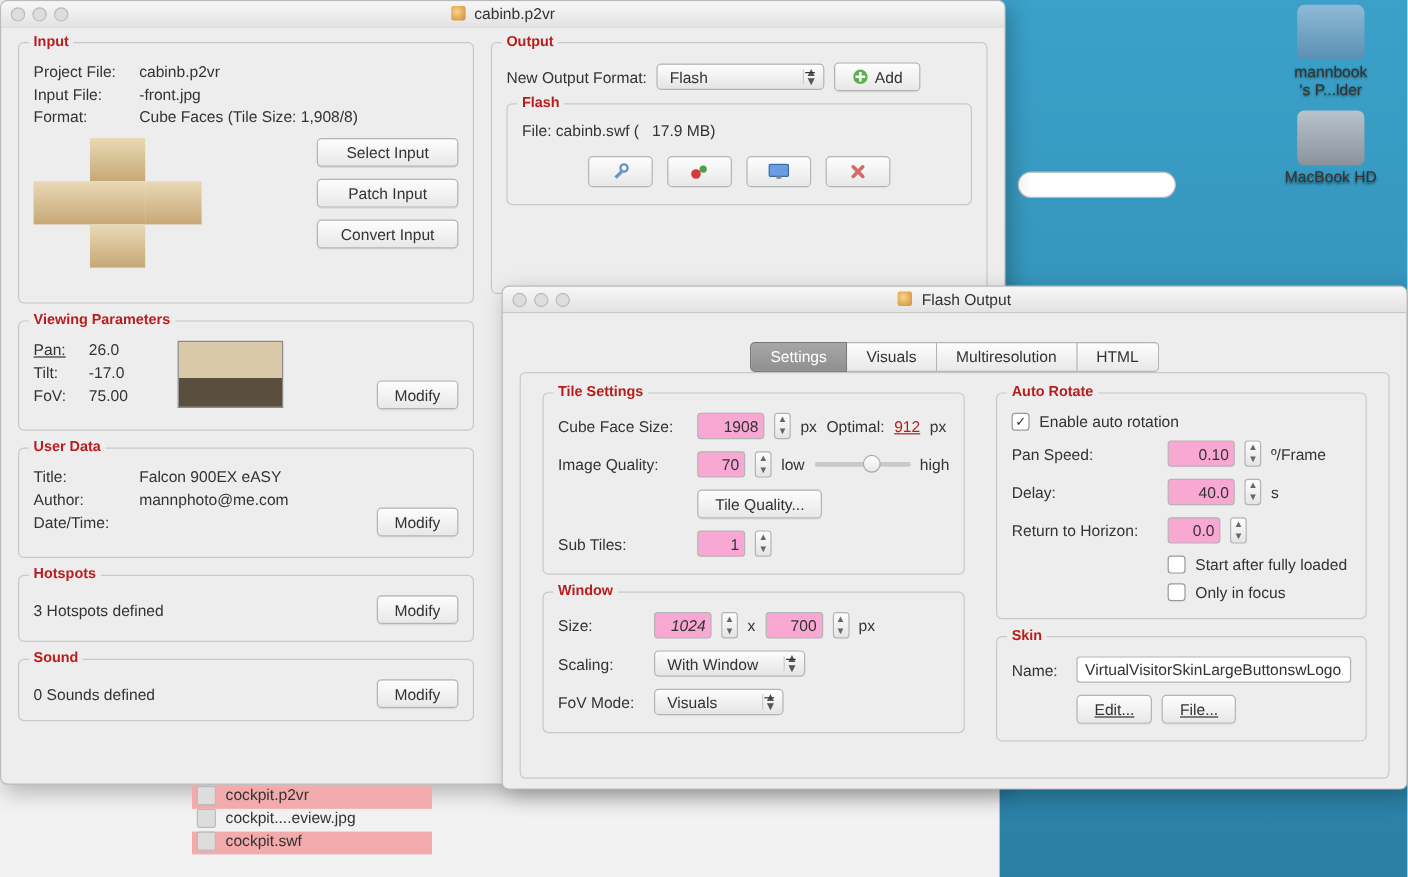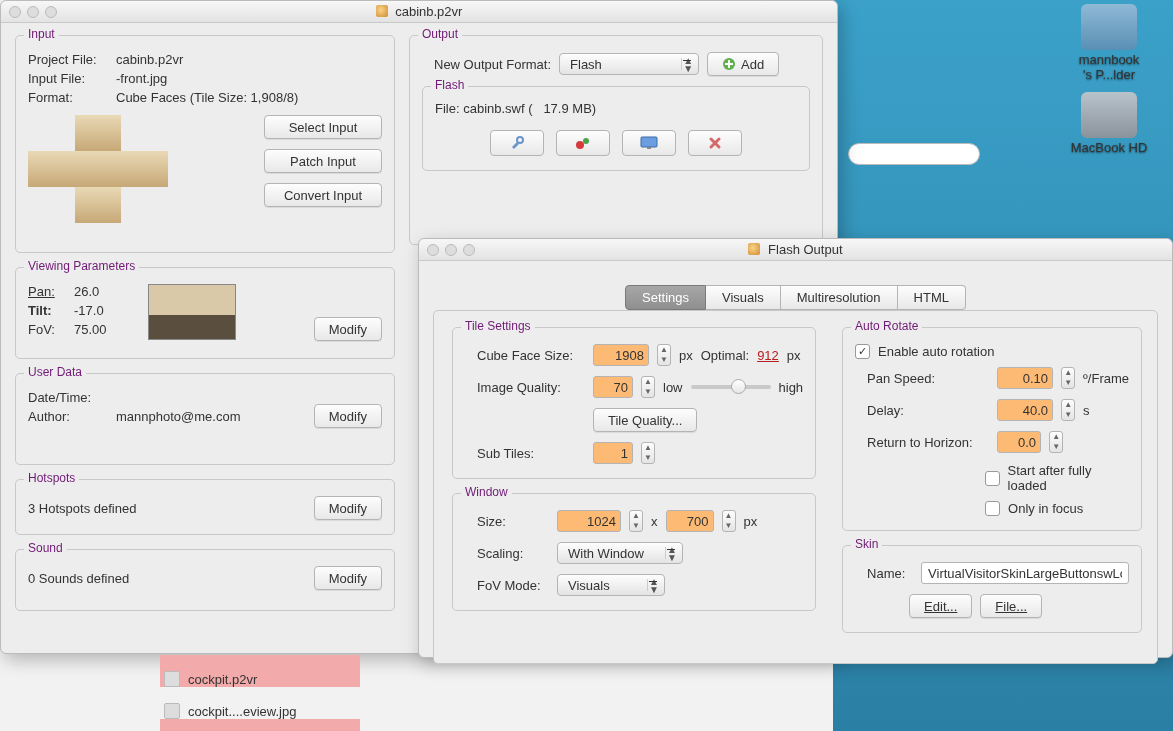--- a/index.html
+++ b/index.html
@@ -6,50 +6,50 @@
   body { background: #f2f2f2; width: 1173px; height: 731px; position: relative; overflow: hidden; }
   .window { position: absolute; background: #ededed; border: 1px solid #bbb; border-radius: 6px; box-shadow: 4px 6px 18px rgba(0,0,0,.25); }
   .titlebar { height: 22px; background: linear-gradient(#f7f7f7, #e3e3e3); border-bottom: 1px solid #c9c9c9; border-radius: 6px 6px 0 0; display:flex; align-items:center; position:relative; }
   .traffic { display:flex; gap:6px; margin-left:8px; }
   .dot { width:12px; height:12px; border-radius:50%; background:#ddd; border:1px solid #bbb; }
   .title-text { position:absolute; left:0; right:0; text-align:center; font-size:13px; color:#555; pointer-events:none; }
   .title-icon { display:inline-block; width:12px; height:12px; background: radial-gradient(circle at 40% 40%, #f9d48a, #d08a2f); border-radius:2px; margin-right:4px; vertical-align:-1px;}
   .content { padding: 12px 14px 16px 14px; display:flex; gap:14px; }
   .col { flex:1; display:flex; flex-direction:column; }
   .group { border:1px solid #c8c8c8; border-radius:5px; background:#ededed; margin-bottom:14px; position:relative; padding: 16px 12px 14px 12px; }
-  .group-label { position:absolute; top:-9px; left:8px; font-size:12px; color:#701a75; background:#ededed; padding:0 4px; }
+  .group-label { position:absolute; top:-9px; left:8px; font-size:12px; color:#b91c1c; background:#ededed; padding:0 4px;font-weight:bold; }
   .kv { display:flex; gap:6px; margin-bottom:4px; }
   .kv .k { width: 82px; }
   .kv .v { flex:1; }
   .btn { display:inline-flex; align-items:center; justify-content:center; height:24px; padding:0 14px; background:linear-gradient(#fdfdfd,#e8e8e8); border:1px solid #b4b4b4; border-radius:4px; box-shadow:0 1px 0 rgba(0,0,0,.08); cursor:pointer; font-size:13px; }
   .btn svg { margin-right:5px; }
   .select { display:inline-flex; align-items:center; height:22px; padding:0 22px 0 10px; background:linear-gradient(#fdfdfd,#e4e4e4); border:1px solid #b4b4b4; border-radius:4px; position:relative; min-width:100px; }
   .select::after { content:""; position:absolute; right:6px; top:4px; width:10px; height:12px; background: linear-gradient(#333,#333) center 2px/8px 1px no-repeat; border-left:1px solid #ccc; }
   .select .arr { position:absolute; right:5px; top:3px; font-size:10px; line-height:8px; color:#555; }
-  .row { display:flex; align-items:center; gap:8px; margin-bottom:10px;margin-left:12px; }
+  .row { display:flex; align-items:center; gap:8px; margin-bottom:10px; }
   .label { min-width: 150px; }
-  .num { width:56px; height:22px; border:1px solid #b4b4b4; border-radius:3px; background:#fdba74; padding:0 4px; text-align:right; }
+  .num { width:56px; height:22px; border:1px solid #b4b4b4; border-radius:3px; background:#f9a8d4; padding:0 4px; text-align:right; }
   .stepper { display:inline-flex; flex-direction:column; width:14px; height:22px; border:1px solid #b4b4b4; border-radius:3px; background:linear-gradient(#fdfdfd,#e4e4e4); overflow:hidden; }
   .stepper span { flex:1; text-align:center; font-size:8px; line-height:10px; color:#666; }
   .tabbar { display:flex; justify-content:center; padding: 10px 0 4px 0; border-bottom:1px solid #c8c8c8; }
   .tab { padding:4px 16px; border:1px solid #b4b4b4; background:linear-gradient(#fdfdfd,#e8e8e8); cursor:pointer; }
   .tab:first-child { border-radius:4px 0 0 4px; }
   .tab:last-child { border-radius:0 4px 4px 0; }
   .tab.active { background:linear-gradient(#a7a7a7,#8f8f8f); color:#fff; border-color:#7a7a7a; }
   .tab + .tab { border-left:none; }
   .subcontent { padding: 16px 18px; display:flex; gap:26px; }
   .subcol { display:flex; flex-direction:column; }
   .checkbox { display:flex; align-items:center; gap:8px; margin-bottom:8px; }
   .cb { width:15px; height:15px; border:1px solid #999; border-radius:3px; background:#fff; display:inline-flex; align-items:center; justify-content:center; font-size:11px; color:#333; }
   .link { color:#b91c1c; text-decoration:underline; }
   .slider { width:80px; height:4px; background:#c9c9c9; border-radius:2px; position:relative; }
   .slider .knob { position:absolute; top:-6px; left:40px; width:15px; height:15px; border-radius:50%; background:linear-gradient(#fff,#e6e6e6); border:1px solid #aaa; }
   .icon-btn { width:54px; height:26px; display:inline-flex; align-items:center; justify-content:center; background:linear-gradient(#fdfdfd,#e8e8e8); border:1px solid #b4b4b4; border-radius:4px; cursor:pointer; }
   .filelist { position:absolute; left:160px; top:655px; width:200px; }
-  .filerow { display:flex; align-items:flex-end; gap:8px; height:32px; padding:0 4px; font-size:12.5px; }
+  .filerow { display:flex; align-items:flex-start; gap:8px; height:19px; padding:0 4px; font-size:12.5px; }
   .filerow .name { flex:1; }
   .ficon { width:16px; height:16px; background:#ddd; border:1px solid #bbb; border-radius:2px; }
   .sel-red { background:#f2aaaa; }
   .desktop-icons { position:absolute; right:0; top:0; width:128px; display:flex; flex-direction:column; align-items:center; gap:4px; padding-top:4px; color:#fff; text-shadow:0 1px 2px rgba(0,0,0,.6); }
   .desktop-icons .di { text-align:center; font-size:11px; }
   .desktop-icons .di .img { width:56px; height:46px; border-radius:6px; margin:0 auto 2px auto; }
   .bg-strip { position:absolute; right:0; top:0; width:340px; height:731px; background:linear-gradient(#3ba1c9,#2a7fa4); z-index:-1; }
   .search-pill { position:absolute; left:848px; top:143px; width:132px; height:22px; border:1px solid #bbb; border-radius:11px; background:#fff; }
   .text-input { height:22px; border:1px solid #b4b4b4; border-radius:3px; background:#fff; padding:0 6px; }
   .cross-preview { width:140px; height:108px; position:relative; }
@@ -129,59 +129,63 @@
 
       <div class="group" style="height:92px;">
         <div class="group-label">Viewing Parameters</div>
         <div style="display:flex; gap:14px; align-items:flex-start;">
           <div style="width:106px;">
             <div class="kv">
                 <div class="k" style="width:40px;text-decoration:underline;">Pan:</div>
                 <div class="v">26.0</div>
               </div>
             <div class="kv">
-                <div class="k" style="width:40px;font-weight:bold;">Tilt:</div>
+                <div class="k" style="width:40px;">Tilt:</div>
                 <div class="v">-17.0</div>
               </div>
             <div class="kv">
                 <div class="k" style="width:40px;">FoV:</div>
                 <div class="v">75.00</div>
               </div>
           </div>
           <div class="preview-thumb"></div>
           <button class="btn" style="margin-left:auto; align-self:flex-end;">Modify</button>
         </div>
       </div>
 
       <div class="group" style="height:92px;">
         <div class="group-label">User Data</div>
         <div style="display:flex;">
           <div style="flex:1;">
             <div class="kv">
+                <div class="k">Title:</div>
+                <div class="v">Falcon 900EX eASY</div>
+              </div>
+            <div class="kv">
+                <div class="k">Author:</div>
+                <div class="v">mannphoto@me.com</div>
+              </div>
+            <div class="kv">
                 <div class="k">Date/Time:</div>
                 <div class="v"></div>
-              </div>
-            <div class="kv">
-                <div class="k">Author:</div>
-                <div class="v">mannphoto@me.com</div>
               </div>
           </div>
           <button class="btn" style="align-self:flex-end;">Modify</button>
         </div>
       </div>
 
       <div class="group" style="height:56px;">
         <div class="group-label">Hotspots</div>
         <div style="display:flex; align-items:center;">
           <div>3 Hotspots defined</div>
           <button class="btn" style="margin-left:auto;">Modify</button>
         </div>
       </div>
 
-      <div class="group" style="height:62px;">
+      <div class="group" style="height:52px;">
         <div class="group-label">Sound</div>
         <div style="display:flex; align-items:center;">
           <div>0 Sounds defined</div>
           <button class="btn" style="margin-left:auto;">Modify</button>
         </div>
       </div>
     </div>
 
     <div class="col">
       <div class="group" style="height:210px;">
@@ -300,21 +304,21 @@
                   <span>▲</span>
                   <span>▼</span>
                 </div>
           </div>
         </div>
 
         <div class="group">
           <div class="group-label">Window</div>
           <div class="row">
             <span style="width:72px;">Size:</span>
-            <input class="num" style="width: 64px;" value="1024">
+            <input class="num" style="width: 48px; font-style: italic;" value="1024">
             <div class="stepper">
                   <span>▲</span>
                   <span>▼</span>
                 </div>
             <span>x</span>
             <input class="num" style="width: 48px;" value="700">
             <div class="stepper">
                   <span>▲</span>
                   <span>▼</span>
                 </div>

